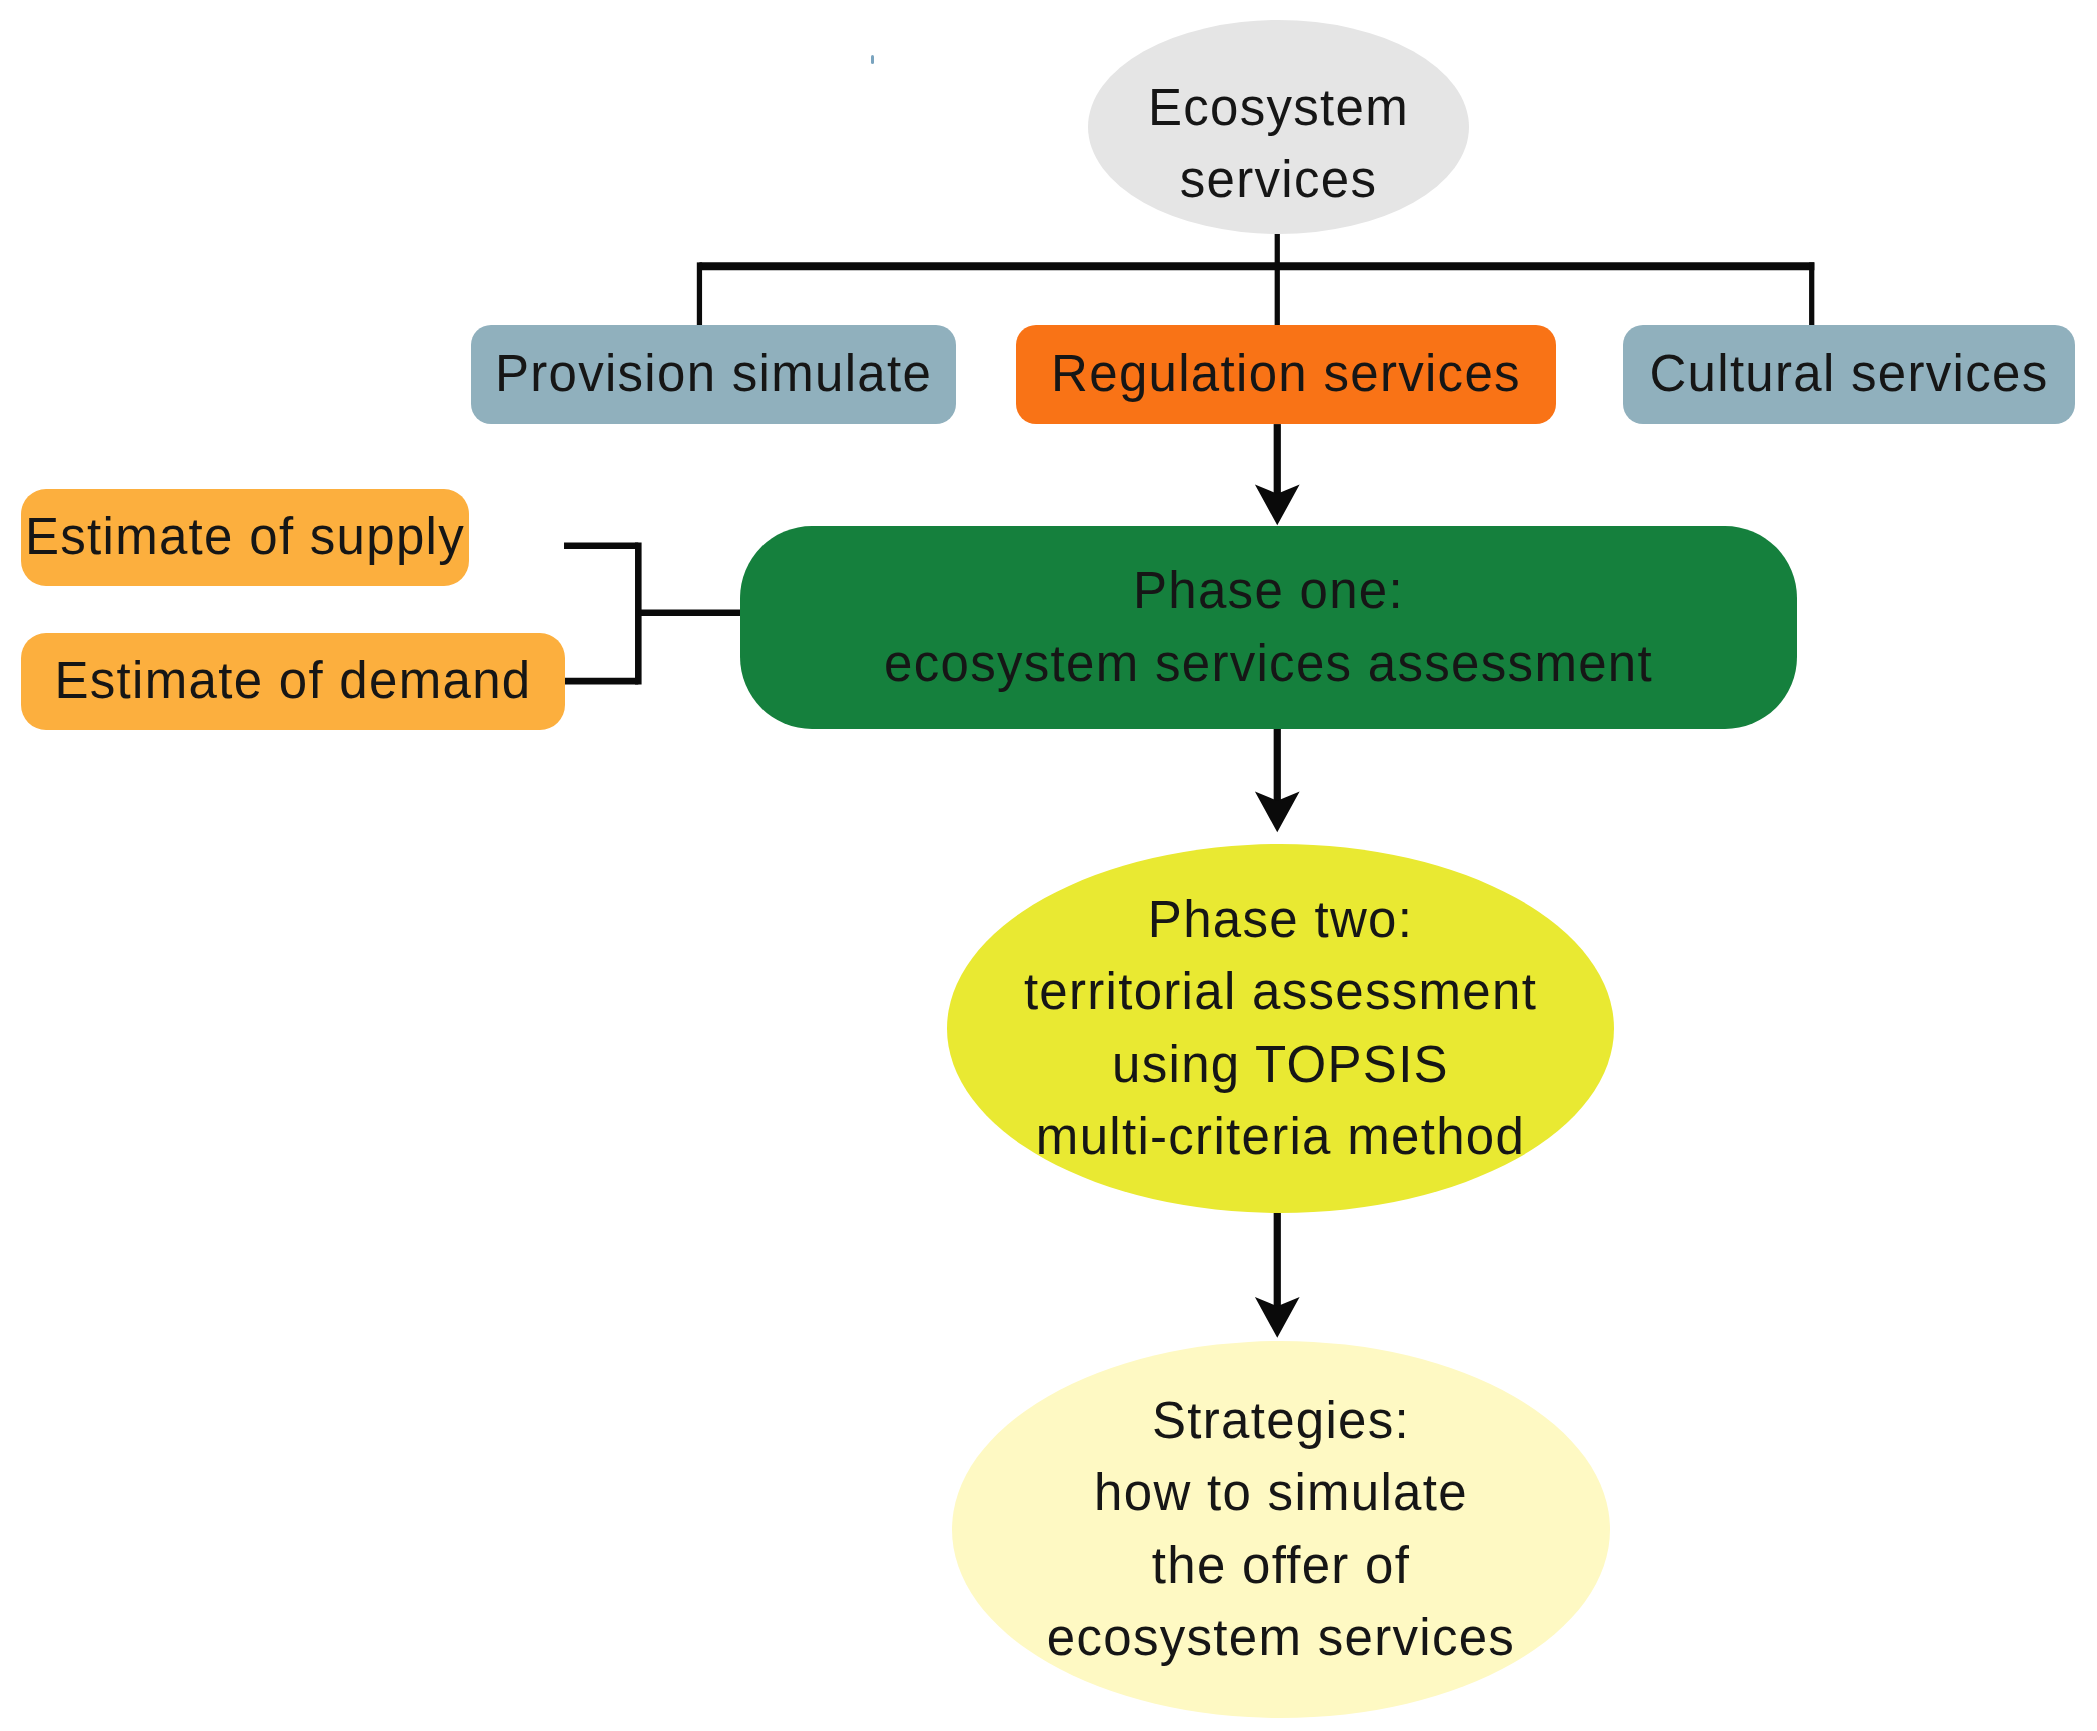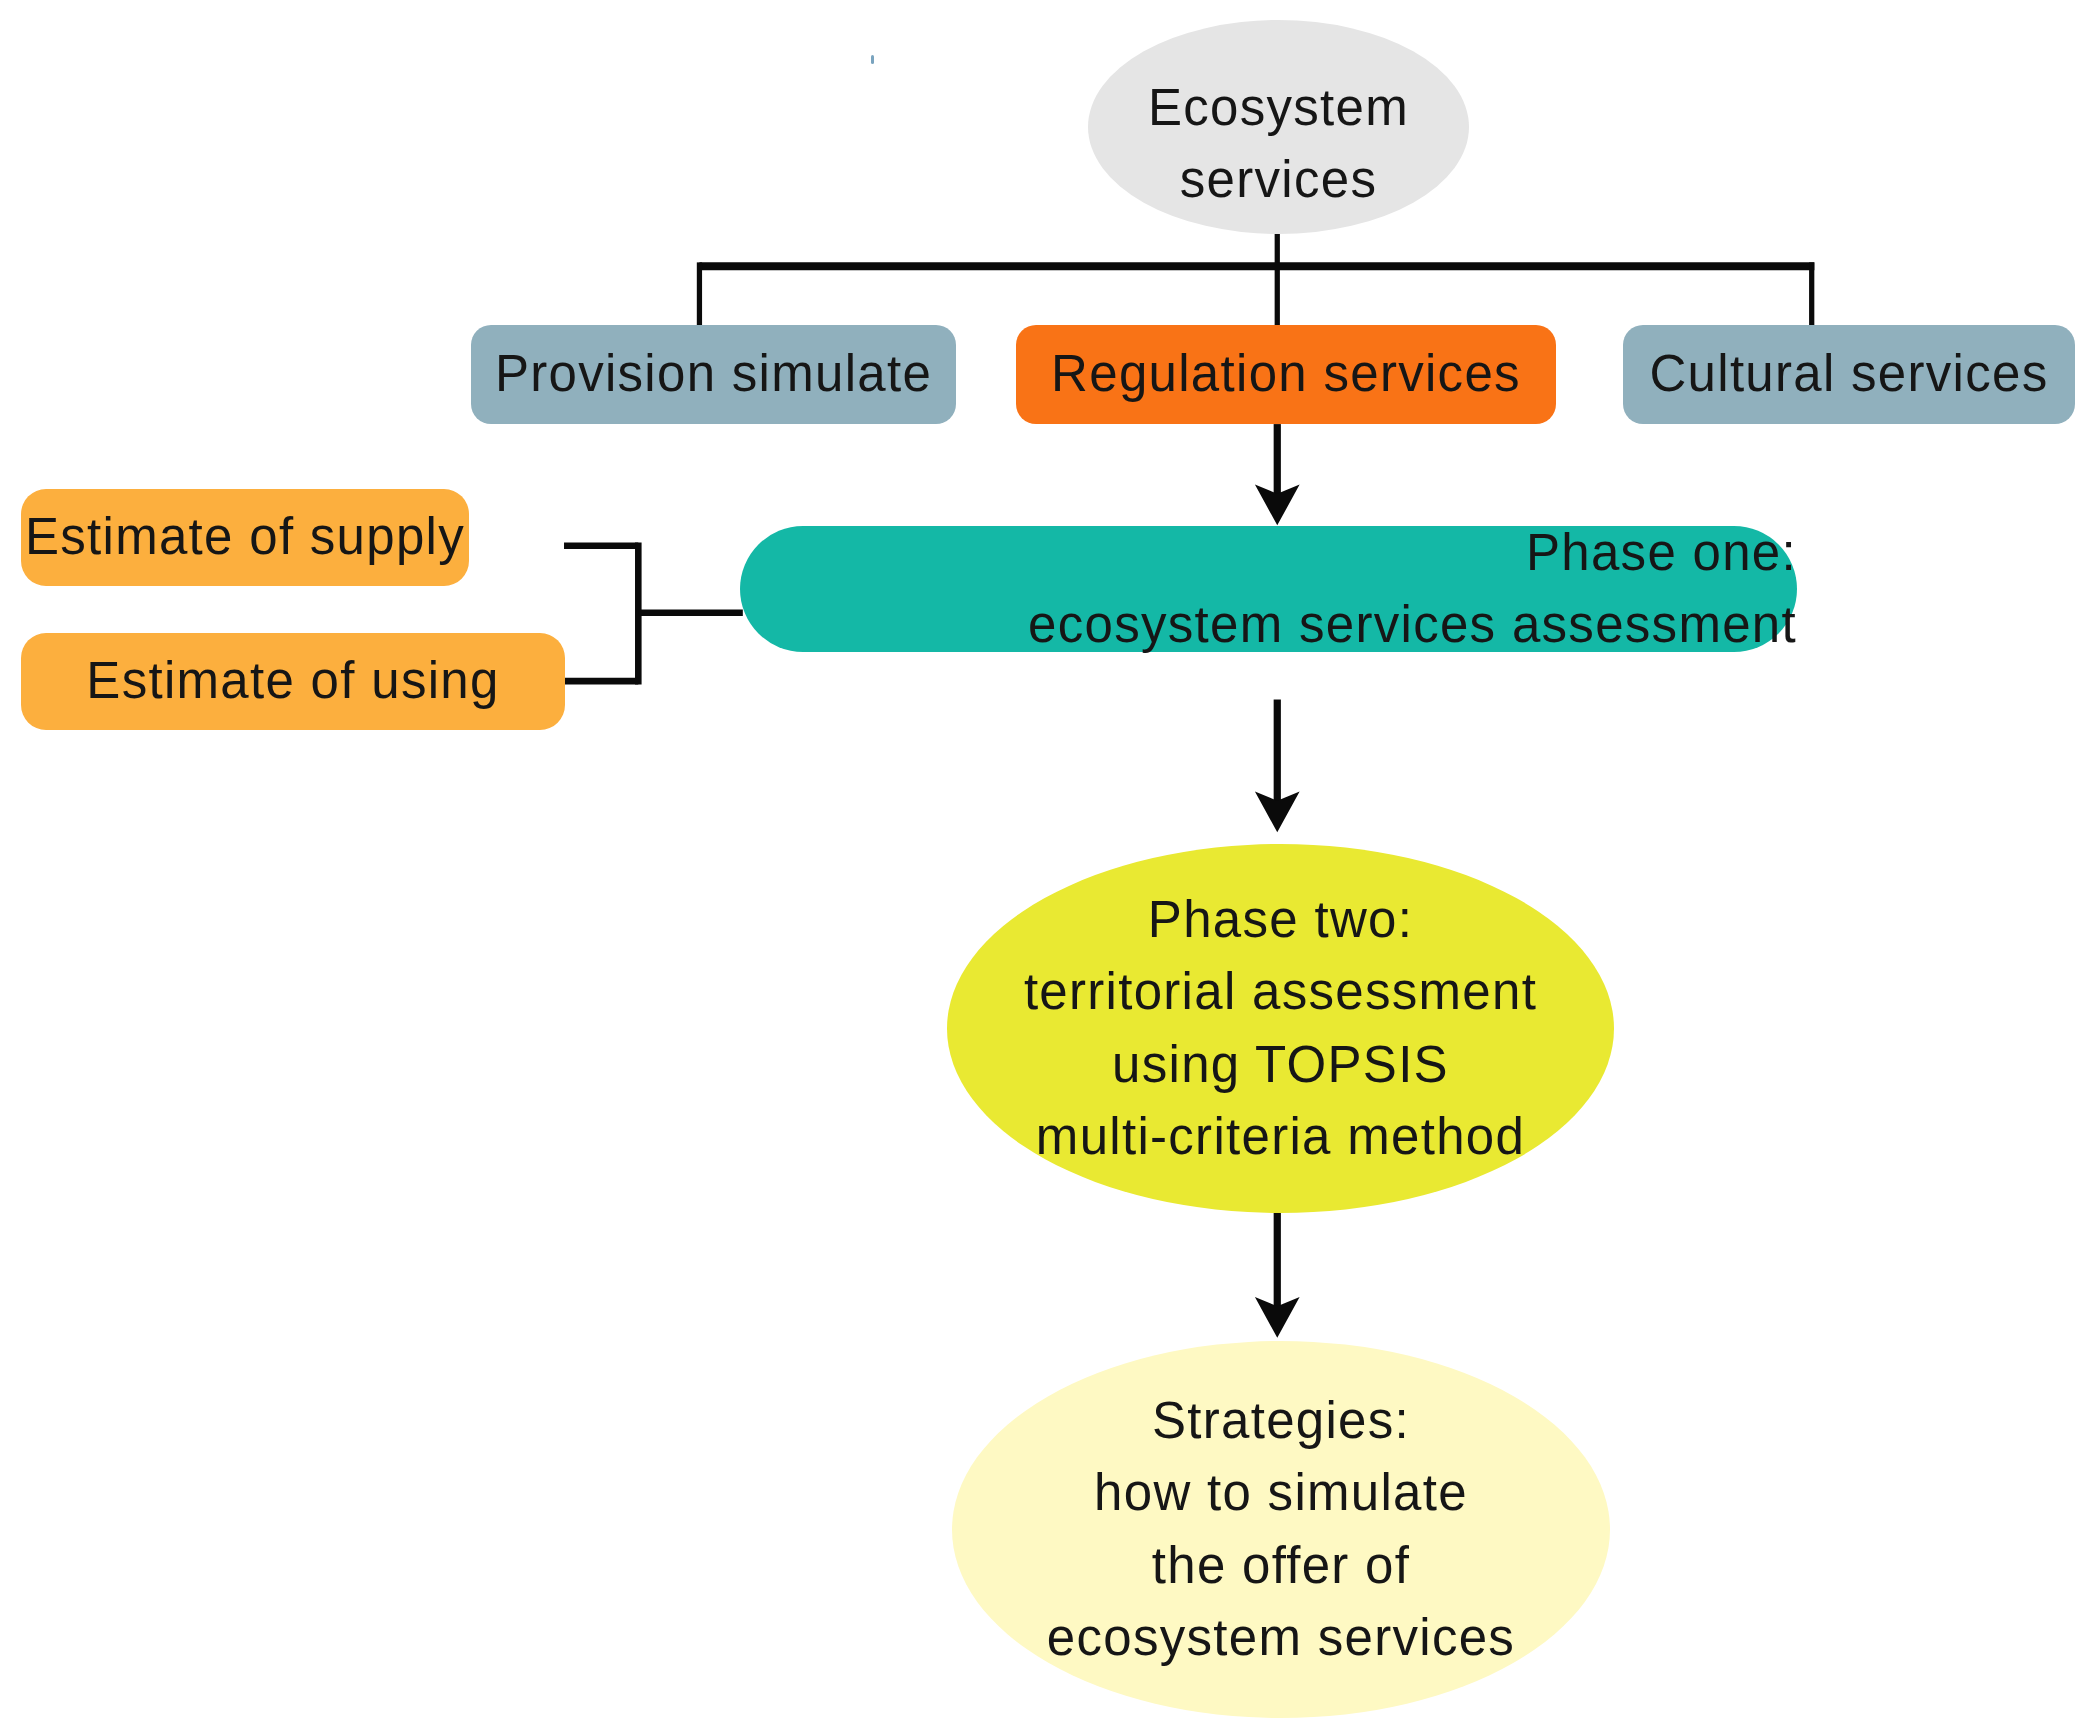--- a/index.html
+++ b/index.html
@@ -75,24 +75,24 @@
 
   <div class="node pill" style="left: 1623px; top: 325px; width: 452px; height: 99px; background: rgb(144, 176, 189);">
     <span class="line">Cultural services</span>
   </div>
 
   <div class="node smallpill" style="left: 21px; top: 489px; width: 448px; height: 97px; background: rgb(252, 175, 62);">
     <span class="line">Estimate of supply</span>
   </div>
 
   <div class="node smallpill" style="left: 21px; top: 633px; width: 544px; height: 97px; background: rgb(252, 175, 62);">
-    <span class="line">Estimate of using</span>
+    <span class="line">Estimate of demand</span>
   </div>
 
-  <div class="node bigpill" style="left: 740px; top: 526px; width: 1057px; height: 126px; background: #14b8a6; align-items: flex-end;">
+  <div class="node bigpill" style="left: 740px; top: 526px; width: 1057px; height: 203px; background: #15803d;">
     <span class="line">Phase one:</span>
     <span class="line">ecosystem services assessment</span>
   </div>
 
   <div class="node ellipse" style="left: 947px; top: 844px; width: 667px; height: 369px; background: rgb(233, 233, 50);">
     <span class="line">Phase two:</span>
     <span class="line">territorial assessment</span>
     <span class="line">using TOPSIS</span>
     <span class="line">multi-criteria method</span>
   </div>

